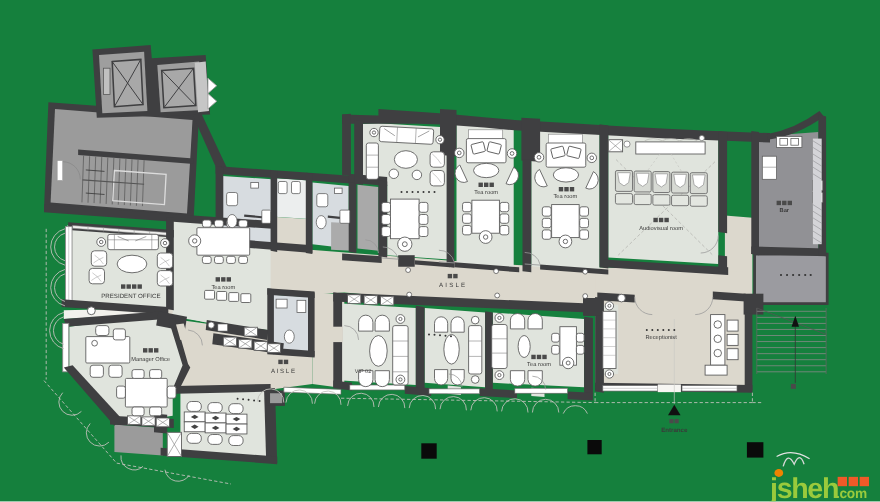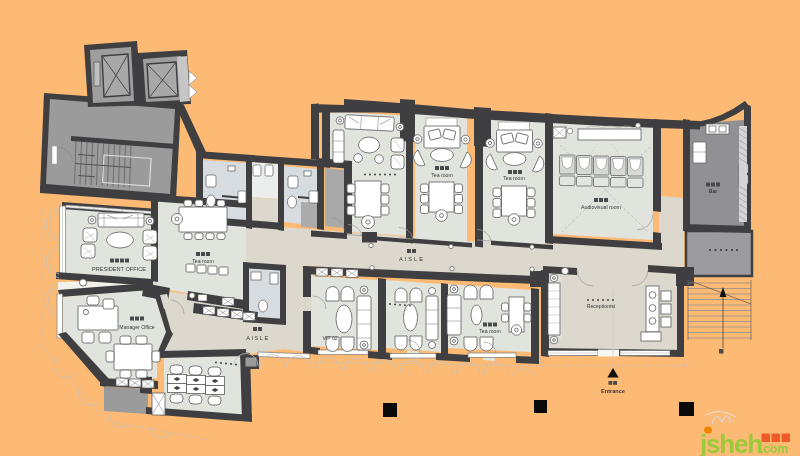--- a/index.html
+++ b/index.html
@@ -1,16 +1,16 @@
 <!DOCTYPE html>
 <html><head>
 <meta charset="utf-8">
 <style>
 html,body{margin:0;padding:0;background:#fff;}
-#stage{position:relative;width:800px;height:456px;overflow:hidden;background:#fdba74;
+#stage{position:relative;width:800px;height:456px;overflow:hidden;background:#15803d;
 font-family:"Liberation Sans", sans-serif;}
 svg{position:absolute;left:0;top:0;}
 #textlabels text{font-family:"Liberation Sans", sans-serif;fill:#3a3a3a;}
 .cjk rect{fill:#4a4a4a;}
 </style>
 </head>
 <body>
 <div id="stage">
 <svg width="800" height="456" viewBox="0 0 800 456">
 <defs>

